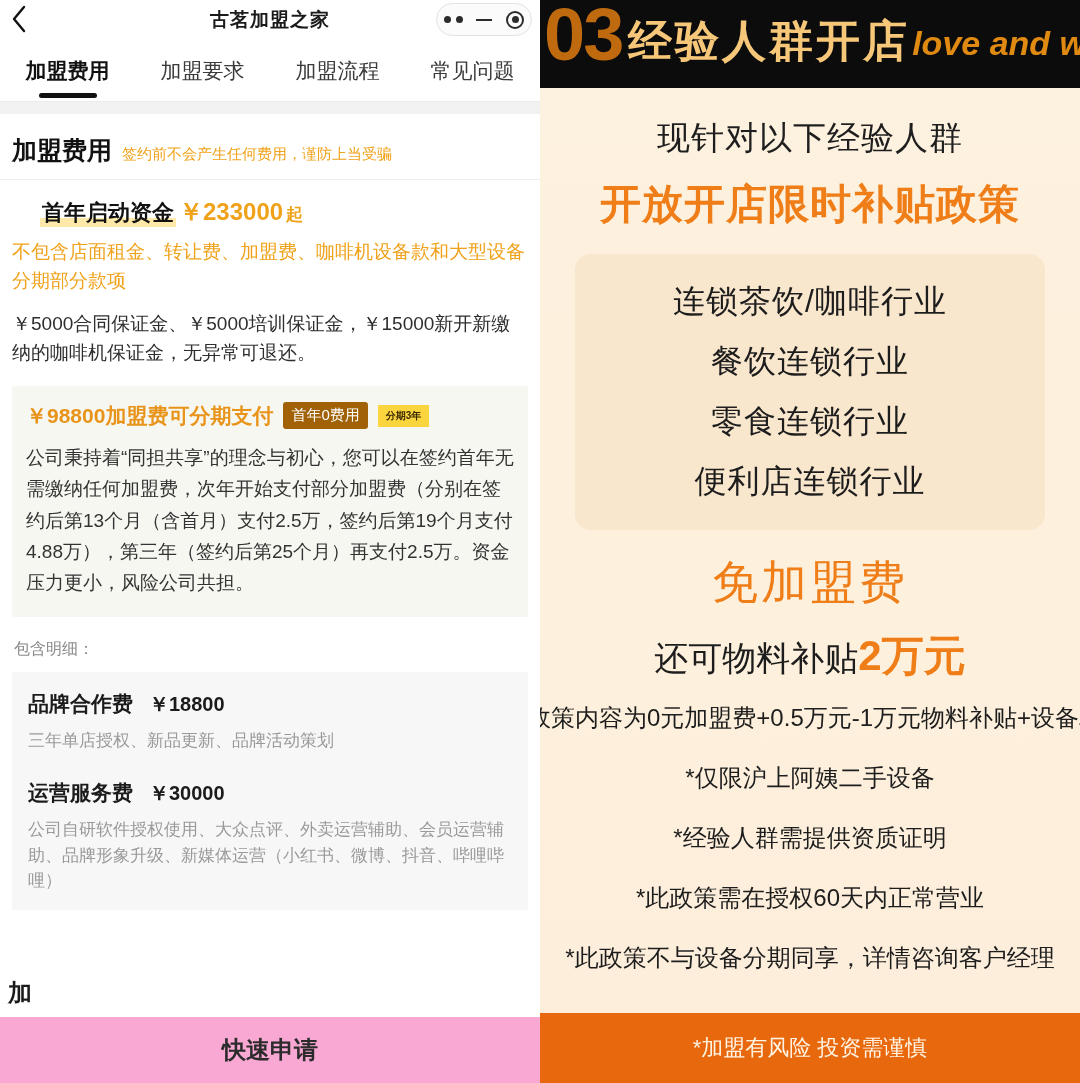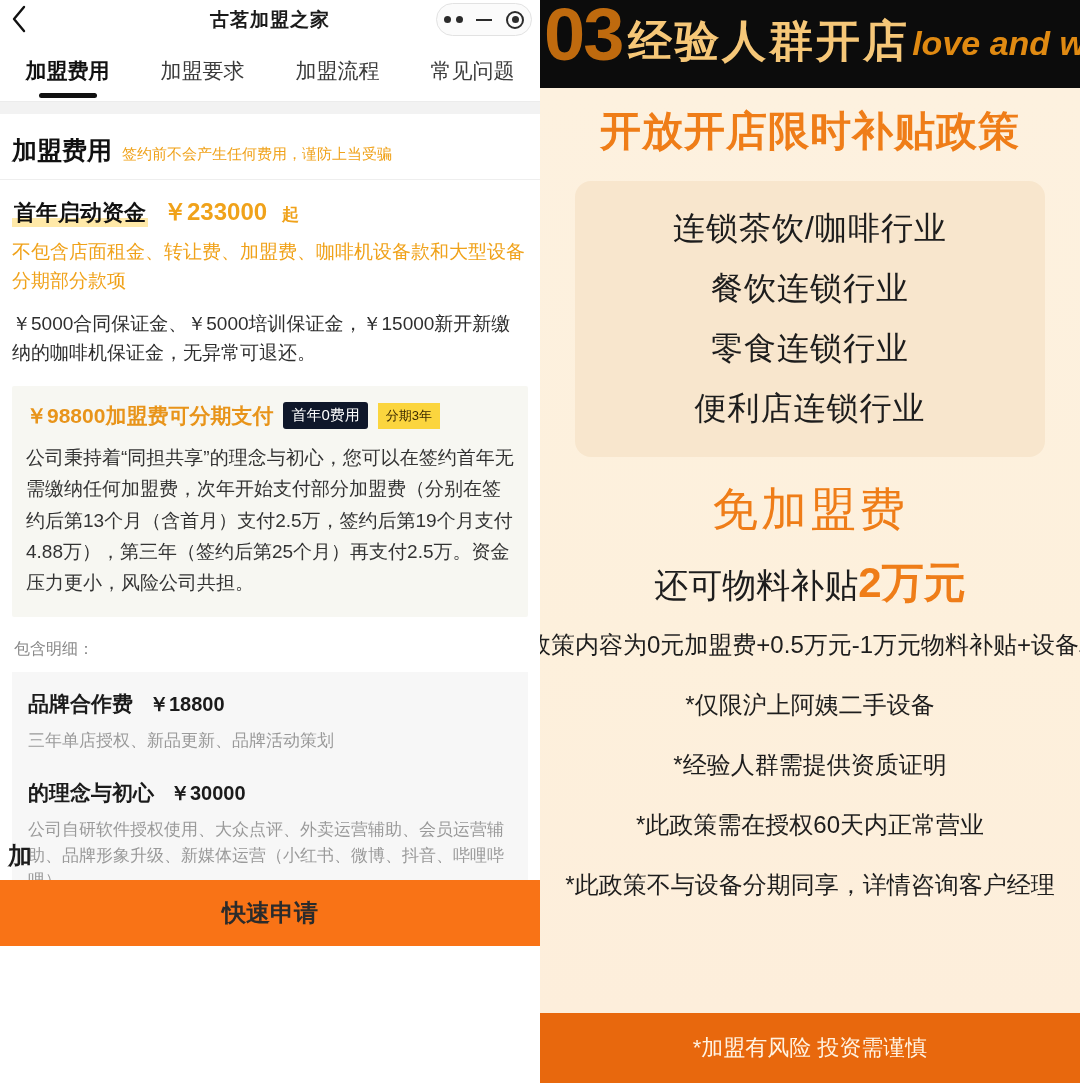--- a/index.html
+++ b/index.html
@@ -6,21 +6,21 @@
   html, body {
     width: 1080px; height: 1083px;
     font-family: "Liberation Sans", "DejaVu Sans", sans-serif;
     background: #fff;
     overflow: hidden;
   }
   .screen { position: relative; width: 1080px; height: 1083px; display: flex; }
 
   
   .left {
-    width: 540px; height: 946px; position: relative;
+    width: 540px; height: 1083px; position: relative;
     background: #ffffff; overflow: hidden;
     display: flex; flex-direction: column;
   }
   .nav-bar {
     height: 40px; flex: 0 0 40px; position: relative;
     display: flex; align-items: center; justify-content: center;
     background: #fff;
   }
   .nav-back {
     position: absolute; left: 6px; top: 2px;
@@ -69,22 +69,22 @@
   .sec-head {
     display: flex; align-items: baseline; gap: 10px;
     padding: 20px 14px 8px 12px;
   }
   .sec-title { font-size: 25px; font-weight: 700; color: #111; }
   .sec-warn { font-size: 15px; color: #f0a21a; white-space: nowrap; }
 
   .hr-line { height: 1px; background: #eee; margin: 4px 0 0 0; }
 
   .row-startup {
-    display: flex; align-items: baseline; gap: 15px;
-    padding: 16px 12px 2px 12px; position: relative;
+    display: flex; align-items: baseline; gap: 3px;
+    padding: 16px 12px 2px 12px; position: relative; margin-left: 28px;
   }
   .startup-label {
     font-size: 22px; font-weight: 700; color: #111; position: relative; z-index: 2;
     padding: 0 2px;
   }
   .startup-label::after {
     content: ""; position: absolute; left: 0; right: 0; bottom: 1px; height: 9px;
     background: #ffe9a8; z-index: -1;
   }
   .startup-amt { font-size: 24px; font-weight: 700; color: #f0a21a; }
@@ -97,24 +97,24 @@
     padding: 14px 12px 0 12px; font-size: 19px; line-height: 1.55; color: #2e2e2e;
   }
 
   .fee-card {
     margin: 18px 12px 0 12px; background: #f7f7f2;
     padding: 16px 14px 18px 14px; border-radius: 2px;
   }
   .fee-card-head { display: flex; align-items: center; gap: 10px; flex-wrap: wrap; }
   .fee-card-title { font-size: 21px; font-weight: 700; color: #e8941a; }
   .badge-dark {
-    background: #0f172a; color: #fff; font-size: 15px; padding: 4px 8px; border-radius: 3px;
+    background: #a16207; color: #fff; font-size: 15px; padding: 4px 8px; border-radius: 3px;
   }
   .badge-yellow {
-    background: #fbd53e; color: #3d2b00; font-size: 13px; padding: 4px 8px; border-radius: 0;
+    background: #fbd53e; color: #3d2b00; font-size: 10px; padding: 4px 8px; border-radius: 0; font-weight: bold;
   }
   .fee-card-body {
     margin-top: 12px; font-size: 19px; line-height: 1.65; color: #333;
   }
 
   .detail-label { padding: 22px 12px 0 14px; font-size: 16px; color: #8a8a8a; }
 
   .detail-card {
     margin: 12px 12px 0 12px; background: #f7f7f7; padding: 18px 16px 16px 16px;
   }
@@ -123,21 +123,21 @@
   .item-price { font-size: 20px; font-weight: 700; color: #1b1b1b; }
   .item-desc { margin-top: 10px; font-size: 17px; line-height: 1.5; color: #9a9a9a; }
   .item-block + .item-block { margin-top: 26px; }
 
   .corner-jia {
     position: absolute; left: 8px; bottom: 8px;
     font-size: 24px; font-weight: 700; color: #1b1b1b;
   }
 
   .cta {
-    flex: 0 0 66px; height: 66px; background: #f97316;
+    flex: 0 0 66px; height: 66px; background: #f9a8d4;
     display: flex; align-items: center; justify-content: center;
     font-size: 24px; font-weight: 700; color: #2b2b2b;
   }
 
   
   .right {
     width: 540px; height: 1083px; position: relative; overflow: hidden;
     background: #fdf3e3;
     display: flex; flex-direction: column;
   }
@@ -269,21 +269,21 @@
       <div class="detail-card">
         <div class="item-block">
           <div class="item-head">
             <span class="item-name">品牌合作费</span>
             <span class="item-price">￥18800</span>
           </div>
           <div class="item-desc">三年单店授权、新品更新、品牌活动策划</div>
         </div>
         <div class="item-block">
           <div class="item-head">
-            <span class="item-name">的理念与初心</span>
+            <span class="item-name">运营服务费</span>
             <span class="item-price">￥30000</span>
           </div>
           <div class="item-desc">公司自研软件授权使用、大众点评、外卖运营辅助、会员运营辅助、品牌形象升级、新媒体运营（小红书、微博、抖音、哔哩哔哩）</div>
         </div>
       </div>
 
       <div class="corner-jia">加</div>
     </div>
 
     <div class="cta">
@@ -293,20 +293,21 @@
 
   <div class="right">
 
     <div class="poster-top">
       <div class="poster-num">03</div>
       <div class="poster-top-title">经验人群开店</div>
       <div class="poster-top-en">love and w</div>
     </div>
 
     <div class="poster-body">
+      <div class="p-line1">现针对以下经验人群</div>
       <div class="p-line2">开放开店限时补贴政策</div>
 
       <div class="p-box">
         <div class="row">连锁茶饮/咖啡行业</div>
         <div class="row">餐饮连锁行业</div>
         <div class="row">零食连锁行业</div>
         <div class="row">便利店连锁行业</div>
       </div>
 
       <div class="p-free">免加盟费</div>

